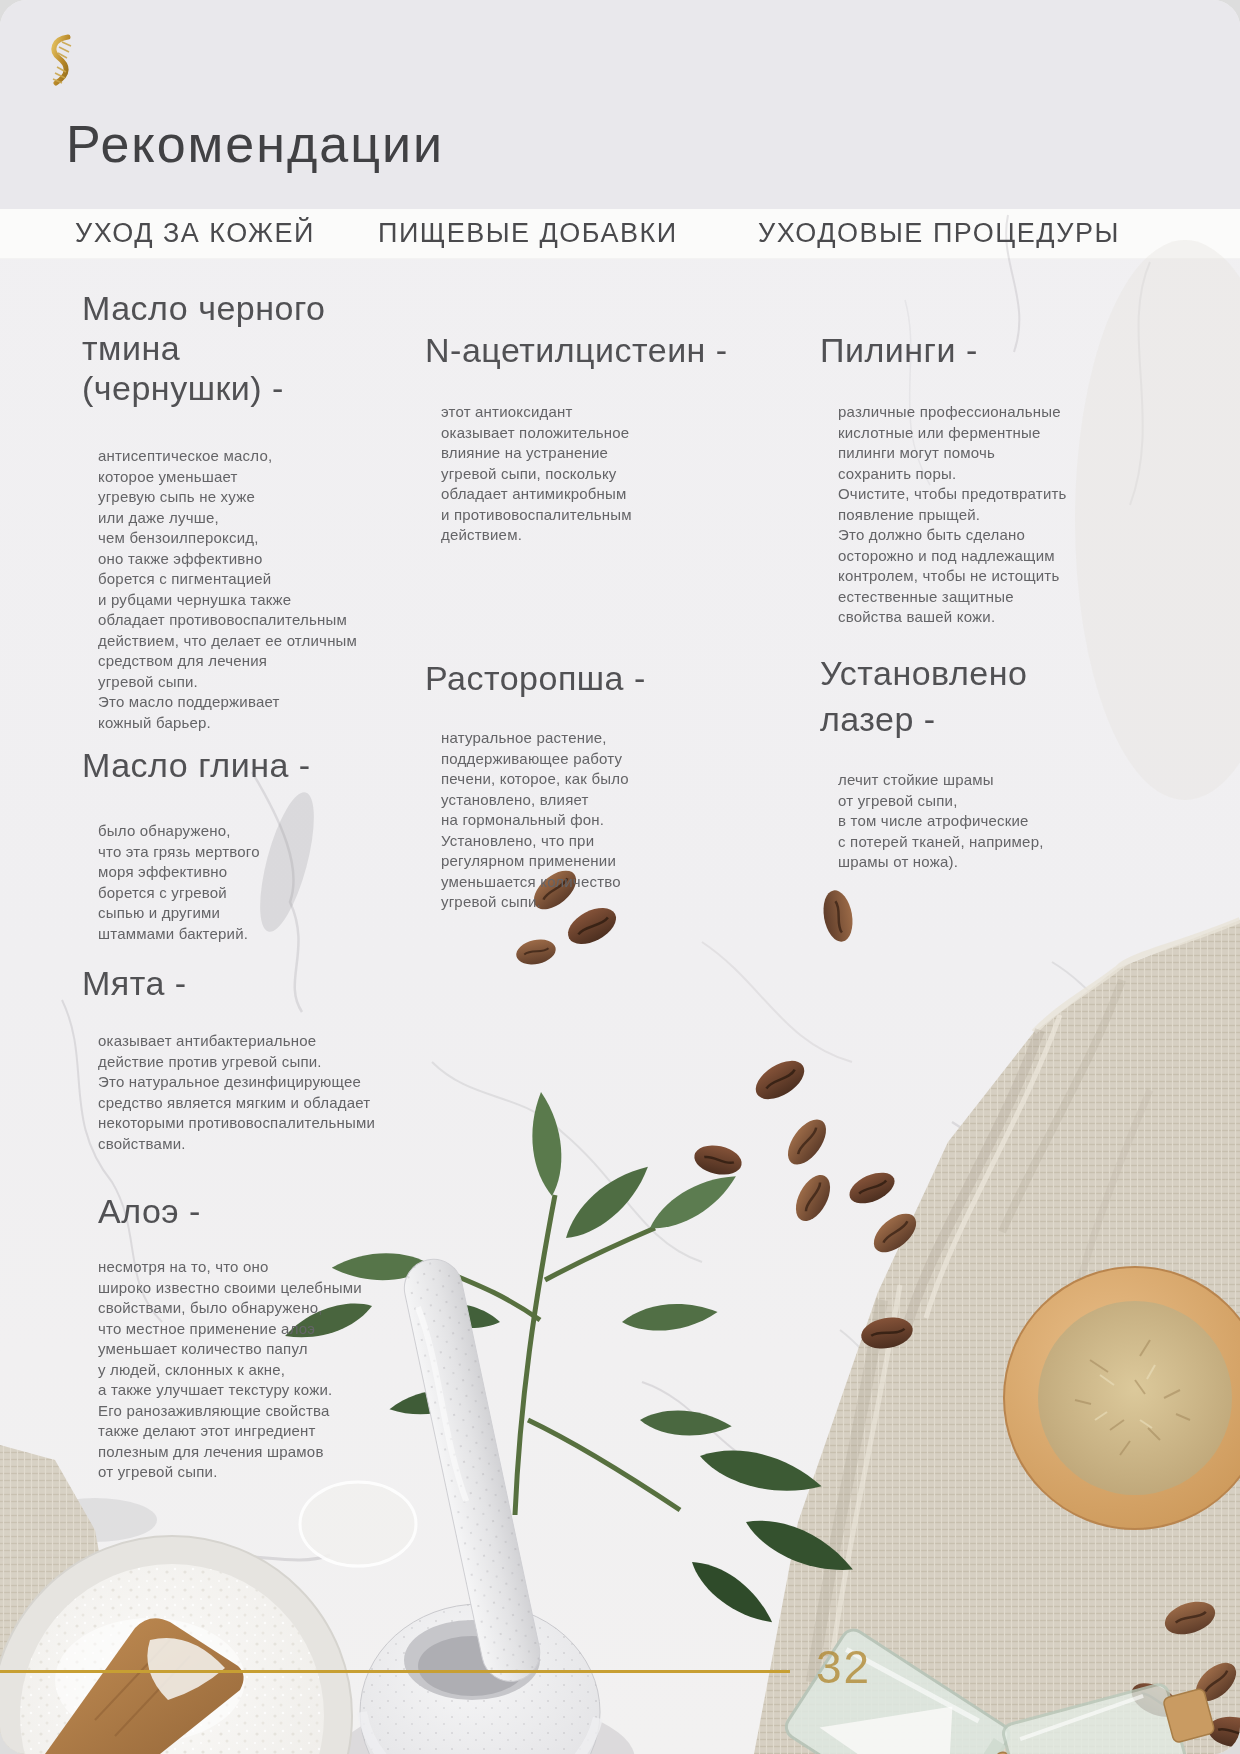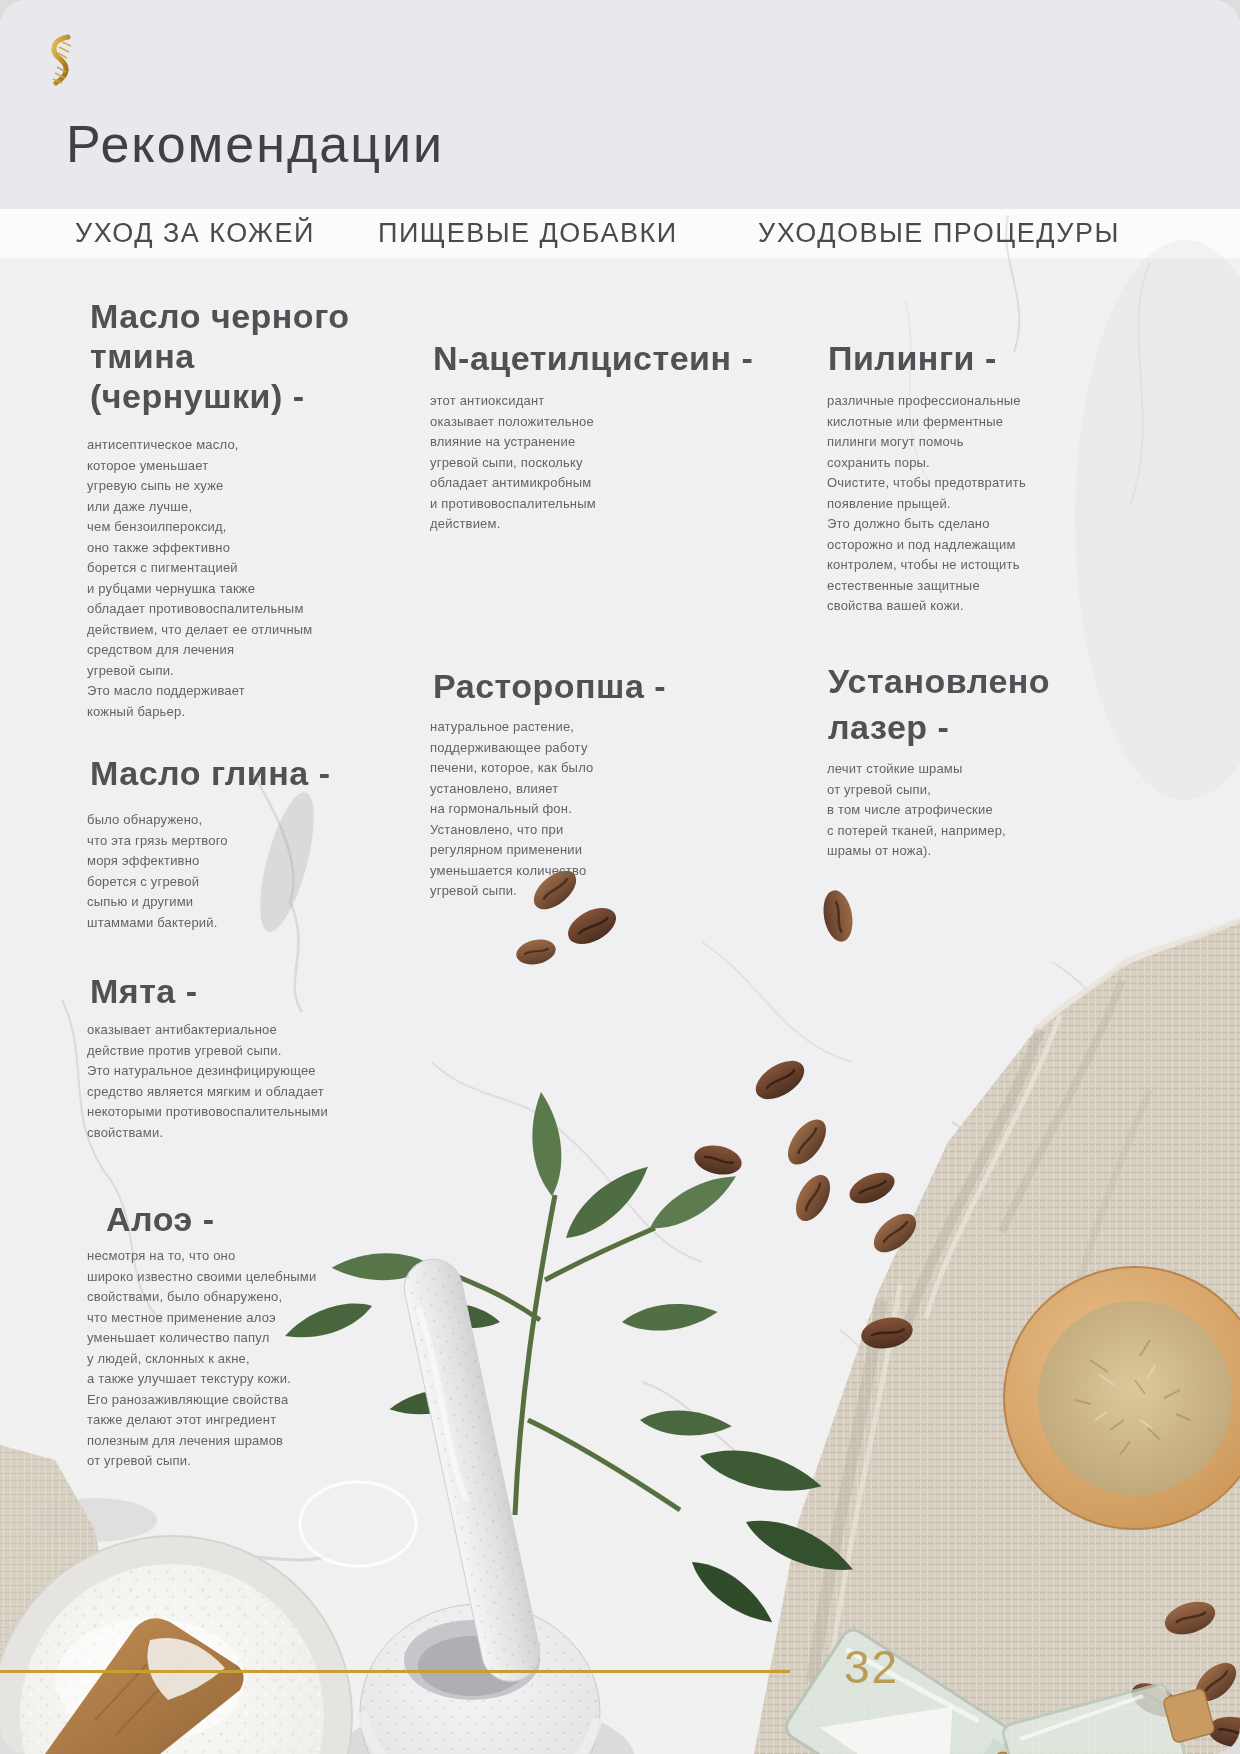--- a/index.html
+++ b/index.html
@@ -16,32 +16,32 @@
   .txt{position:absolute;z-index:2;}
   .page-title{
     left:66px;top:116px;font-size:52px;font-weight:200;color:#414144;
     letter-spacing:2px;line-height:1.1;
   }
   .colhead{
     top:218px;font-size:27px;font-weight:300;color:#4a4a4d;letter-spacing:1.5px;
     white-space:nowrap;
   }
   .bh{
-    font-size:34px;font-weight:700;color:#515154;letter-spacing:.5px;
-    line-height:40px;white-space:pre-line;margin:8px;
+    font-size:34px;font-weight:400;color:#515154;letter-spacing:.5px;
+    line-height:40px;white-space:pre-line;margin:0;
   }
   .bh2{line-height:46px;}
   .bb{
-    font-size:13px;font-weight:300;color:#646467;letter-spacing:.2px;
-    line-height:20.5px;white-space:pre-line;margin:5px;
+    font-size:15px;font-weight:300;color:#646467;letter-spacing:.2px;
+    line-height:20.5px;white-space:pre-line;margin:16px;
   }
   .gold-line{position:absolute;left:0;top:1670px;width:790px;height:3px;
              background:#c79f33;z-index:3;}
   .page-num{position:absolute;left:816px;top:1640px;font-size:46px;font-weight:200;
-            color:#b28a35;opacity:.8;z-index:3;letter-spacing:2px;margin-left:28px;}
+            color:#b28a35;opacity:.8;z-index:3;letter-spacing:2px;}
 </style>
 </head>
 <body>
 
 <div class="page">
 
   <div class="band"></div>
   <div class="strip"></div>
 
   <svg class="photo" viewBox="0 0 1240 1754" aria-hidden="true">

